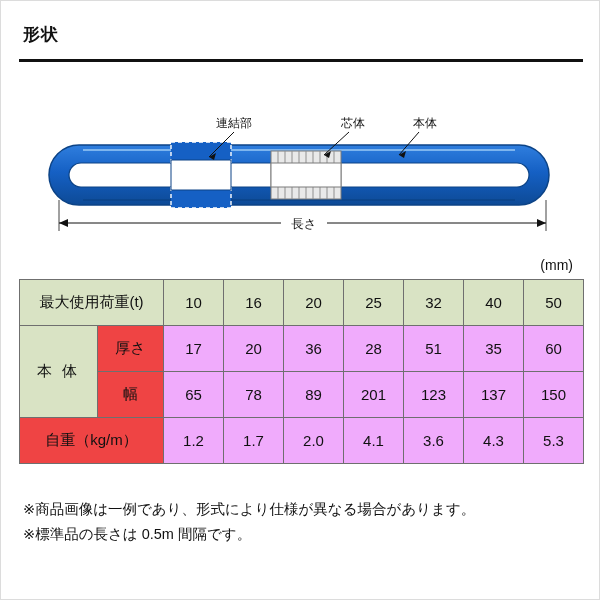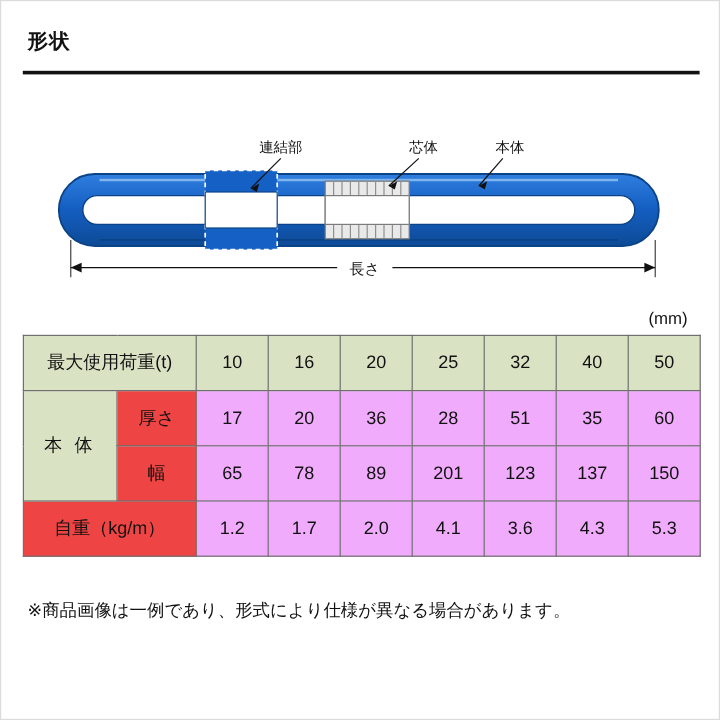--- a/index.html
+++ b/index.html
@@ -266,15 +266,16 @@
         <td class="val">4.1</td>
         <td class="val">3.6</td>
         <td class="val">4.3</td>
         <td class="val">5.3</td>
       </tr>
     </tbody>
   </table>
 
   <div class="notes">
     <div class="note">※商品画像は一例であり、形式により仕様が異なる場合があります。</div>
+    <div class="note">※標準品の長さは 0.5m 間隔です。</div>
   </div>
 
 </div>
 
 </body></html>

